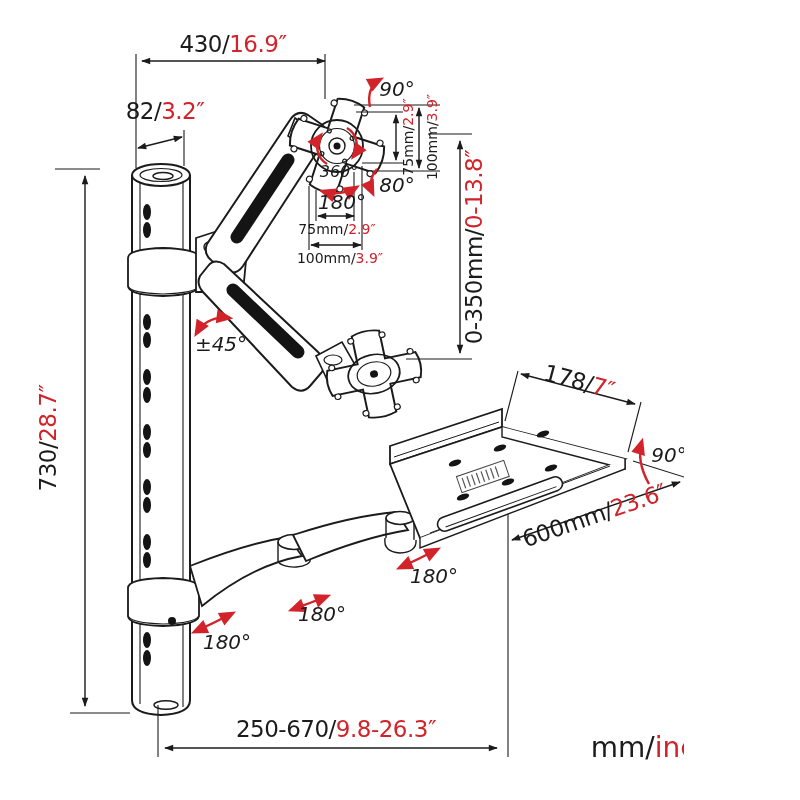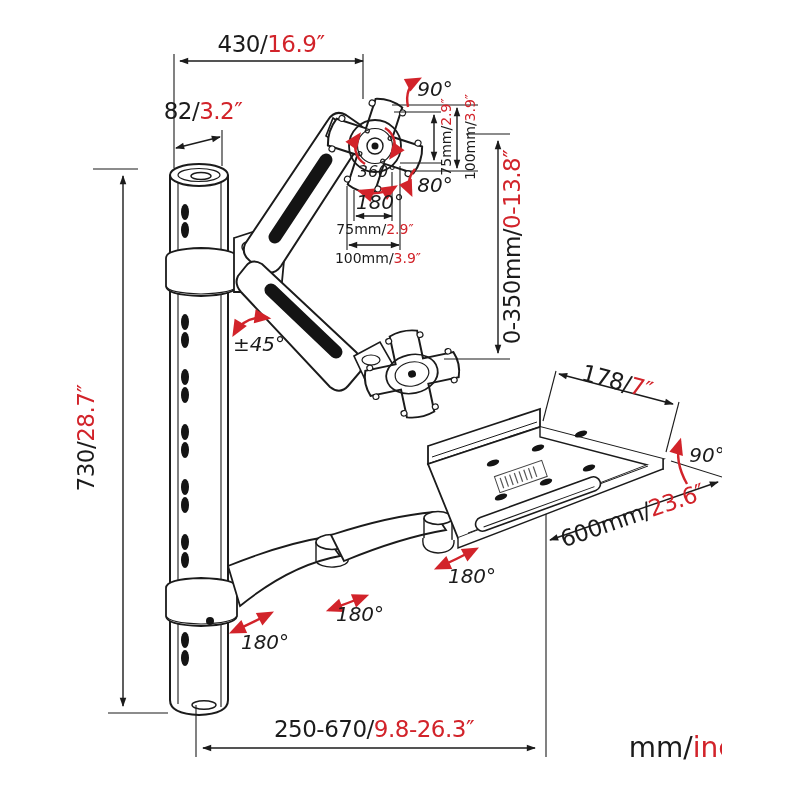--- a/index.html
+++ b/index.html
@@ -1,17 +1,17 @@
 <!DOCTYPE html>
 <html><head>
 <meta charset="utf-8">
 <style>
   html,body{margin:0;padding:0;background:#ffffff;}
   .stage{width:684px;height:800px;position:relative;background:#fff;overflow:hidden;
-         font-family:"DejaVu Sans","Liberation Sans",sans-serif;padding-left:38px;}
+         font-family:"DejaVu Sans","Liberation Sans",sans-serif;}
   svg{display:block;}
   svg text{fill:#1b1b1b;}
   .dimtxt{font-size:23px;letter-spacing:-.5px;}
   .smalltxt{font-size:14px;}
   .angtxt{font-size:20px;font-style:italic;}
   .angsm{font-size:16px;font-style:italic;}
   .units{font-size:28px;}
   .in{fill:#d2232a;}
   .ln{stroke:#1b1b1b;fill:none;}
   .lnw{stroke:#1b1b1b;fill:#ffffff;}

